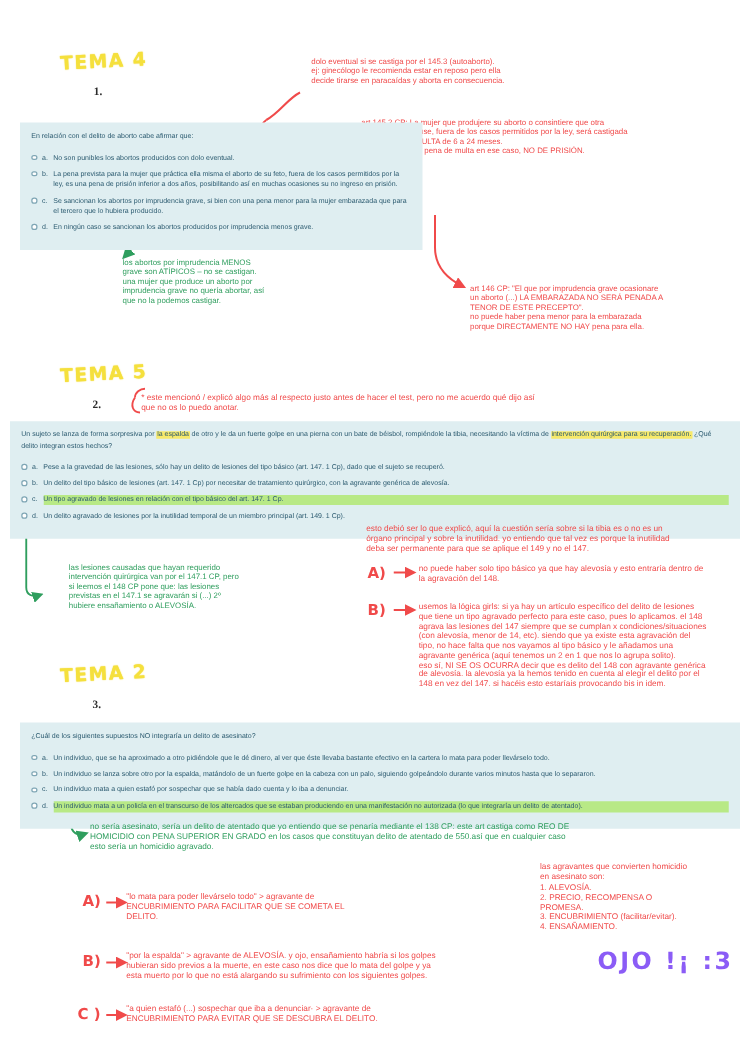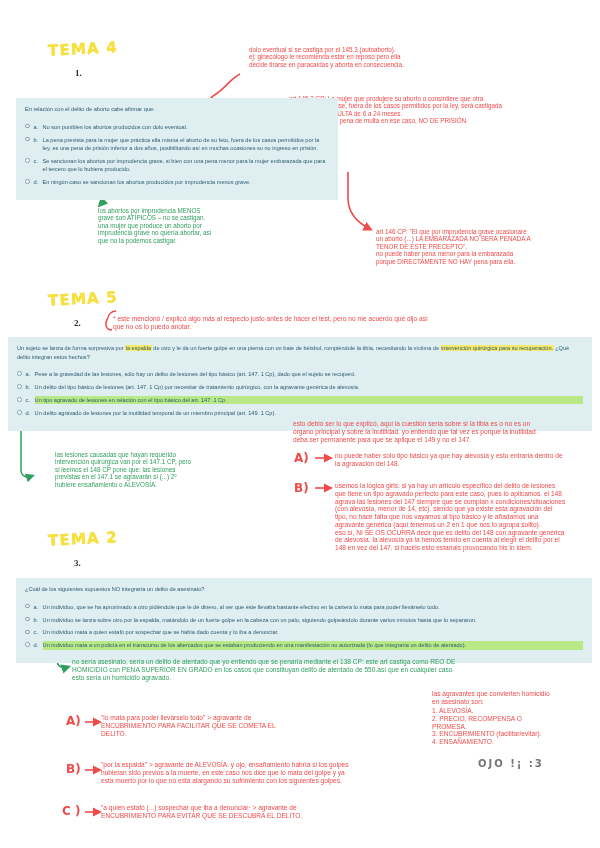--- a/index.html
+++ b/index.html
@@ -91,24 +91,24 @@
   
   .hlabel {
     position:absolute;
     color:#f04a4a;
     font-family:"DejaVu Sans", sans-serif;
     font-size:12px;
     font-weight:700;
   }
   .ojo {
     position:absolute;
-    color:#737373;
+    color:#8b5cf6;
     font-family:"DejaVu Sans", sans-serif;
     font-weight:700;
-    font-size:10px;
+    font-size:19px;
     letter-spacing:2px;
   }
 </style>
 </head>
 <body>
 
 <div class="page">
 
   <svg class="arrows" viewBox="0 0 600 848">
     <defs>

